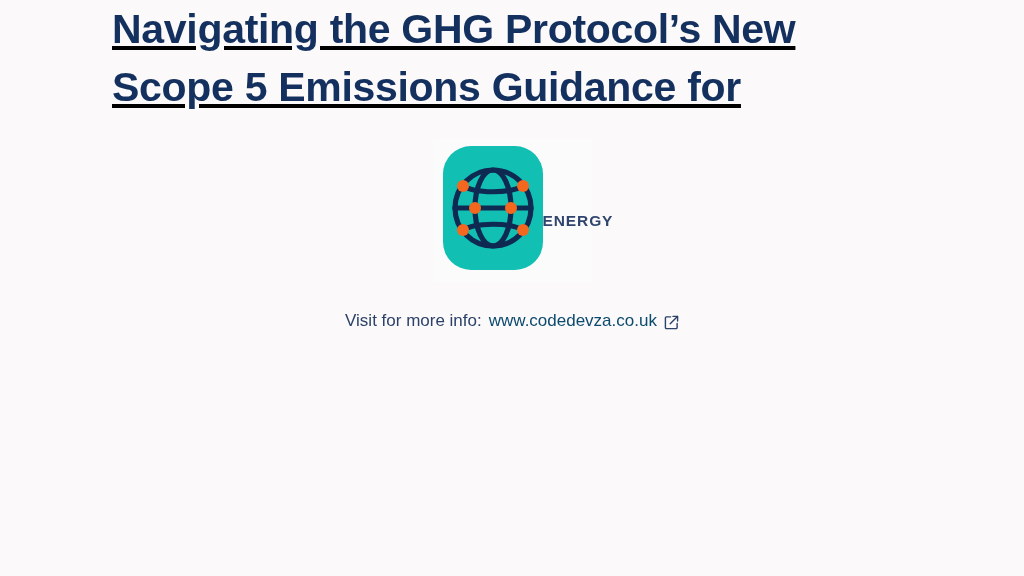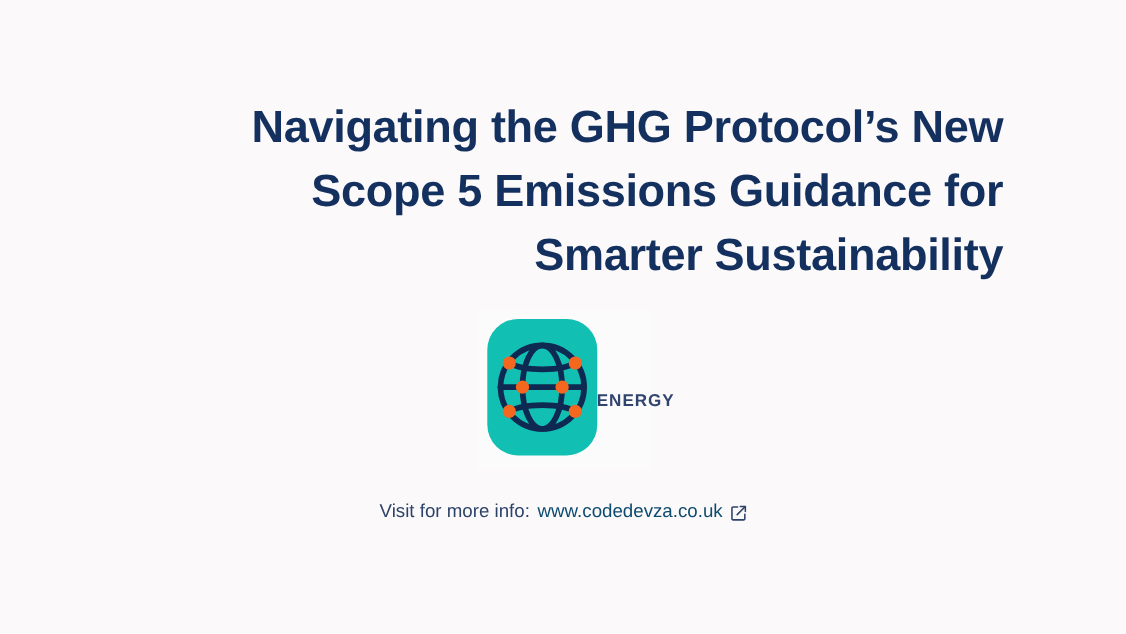--- a/index.html
+++ b/index.html
@@ -15,22 +15,22 @@
     background: #FBF9FA;
     font-family: "Liberation Sans", "DejaVu Sans", sans-serif;
     display: flex;
     flex-direction: column;
     align-items: center;
   }
 
   
   .title-block {
     width: 800px;
-    margin-top: 86px;
-    text-align: right;
+    text-align: left;
+    text-decoration: underline;
   }
 
   .title-line {
     font-size: 41px;
     font-weight: 700;
     color: #14305F;
     letter-spacing: -0.3px;
     line-height: 58px;
     white-space: nowrap;
   }
@@ -112,21 +112,20 @@
     position: relative;
     top: 1px;
   }
 </style>
 </head>
 <body style="background: rgb(251, 249, 250);">
 
 <div class="title-block">
   <div class="title-line">Navigating the GHG Protocol’s New</div>
   <div class="title-line">Scope 5 Emissions Guidance for</div>
-  <div class="title-line">Smarter Sustainability</div>
 </div>
 
 <div class="icon-card">
   <div class="icon-row">
 
     <div class="icon-cell">
       <div class="icon-tile tile-rounded-teal">
         <svg width="100" height="100" viewBox="0 0 100 100">
           <g fill="none" stroke="#0E2A52" stroke-width="5.2" stroke-linecap="round">
             <circle cx="50" cy="50" r="38"></circle>

